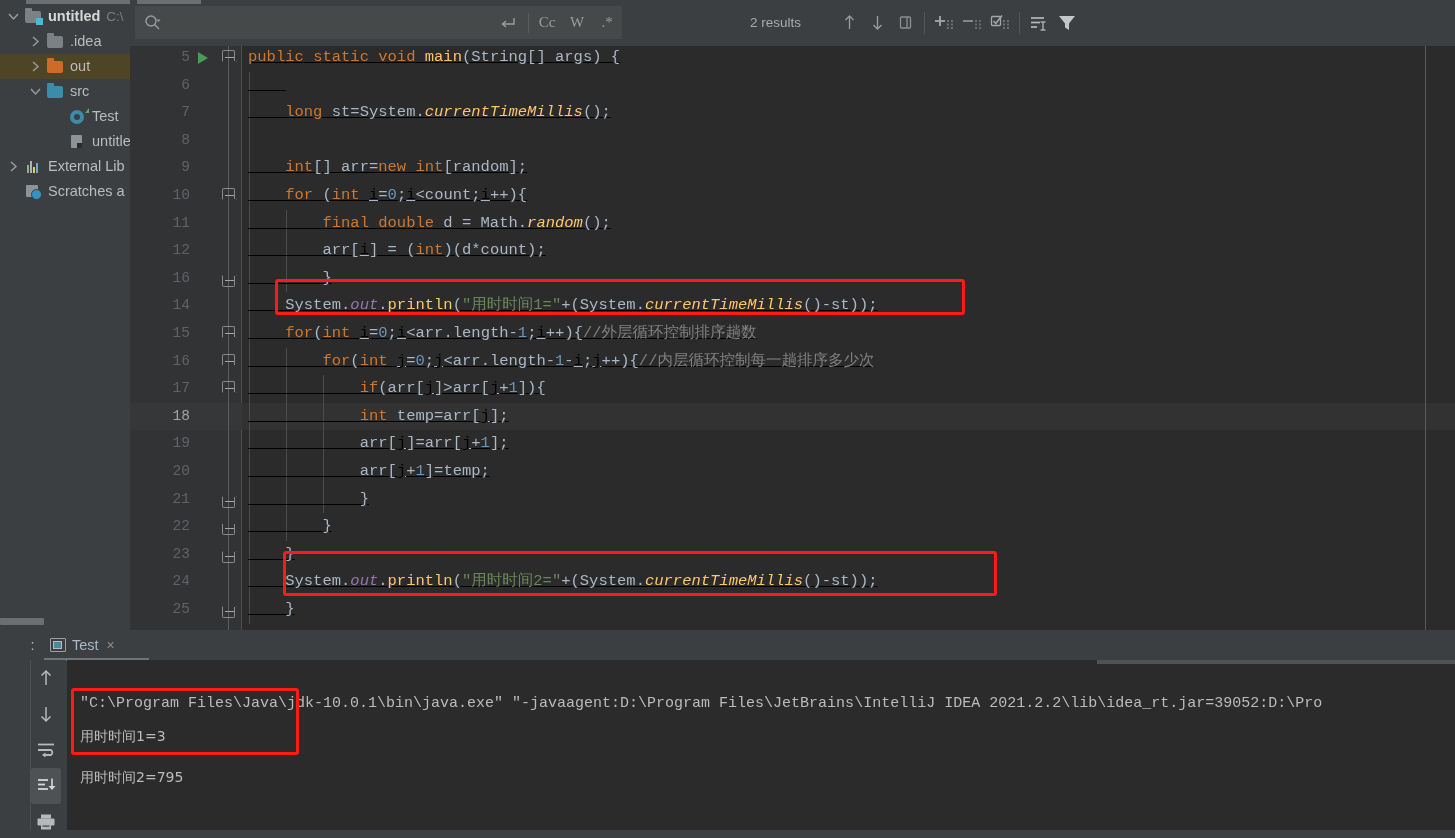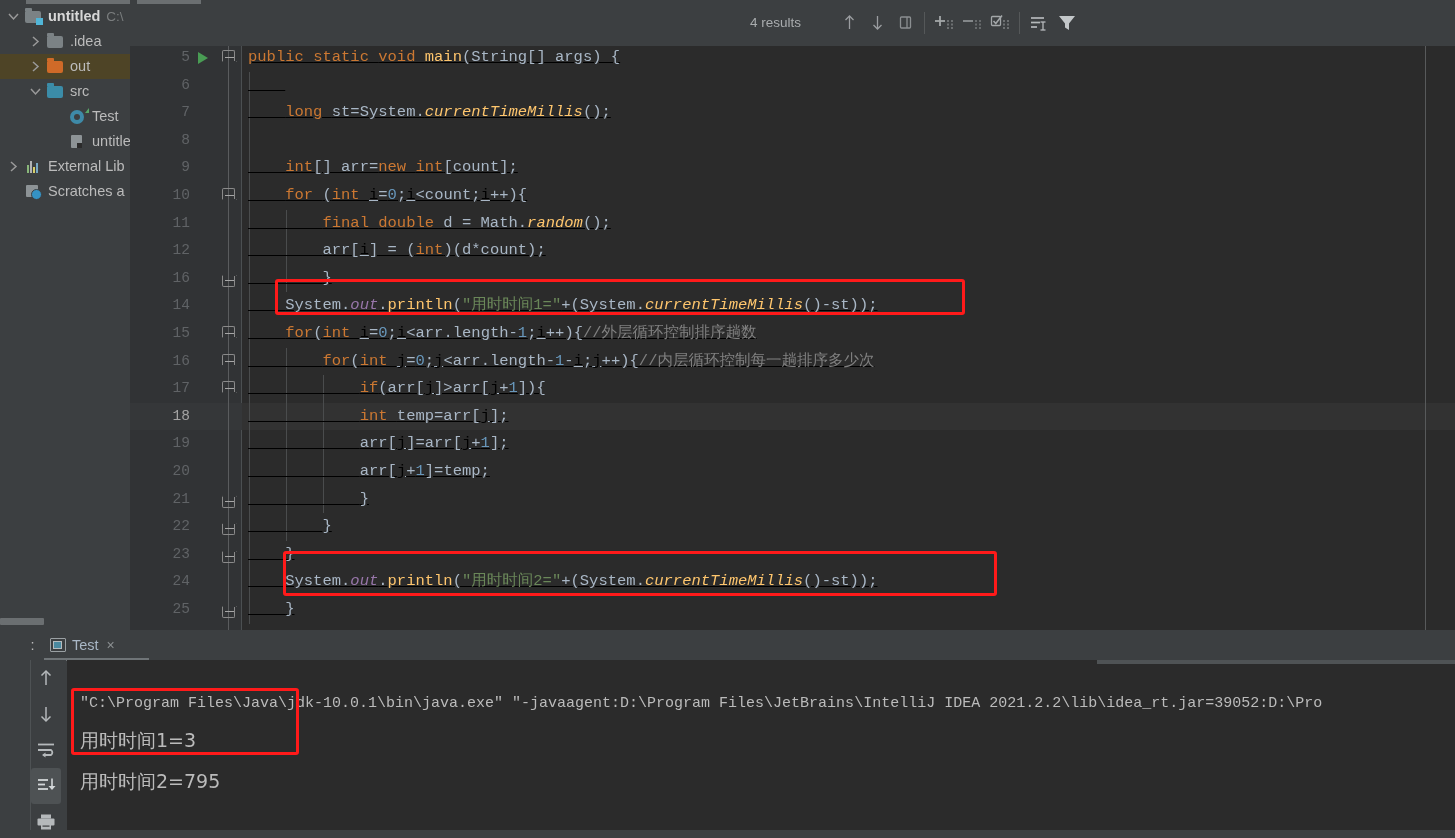--- a/index.html
+++ b/index.html
@@ -249,21 +249,21 @@
   .tb-hr { width: 22px; height: 1px; background: #4e5254; margin: 1px 4px; }
 
   .console {
     position: absolute; left: 67px; top: 30px; width: 1388px; height: 178px;
     background: #2b2b2b; overflow: hidden;
   }
   .cline {
     position: absolute; left: 13px; font-family: "Liberation Mono", monospace;
     font-size: 15px; color: #bbbbbb; white-space: pre;
   }
-  .cline.zh { font-family: "DejaVu Sans", sans-serif; font-size: 19px; }
+  .cline.zh { font-family: "DejaVu Sans", sans-serif; font-size: 14px; }
   .console-top-scroll {
     position: absolute; left: 1030px; top: 0px; width: 358px; height: 4px;
     background: #4f5355;
   }
 
   
   .statusbar {
     position: absolute; left: 0; top: 830px; width: 1455px; height: 8px;
     background: #3c3f41;
   }
@@ -371,22 +371,42 @@
           </span>
           <span class="lbl">Scratches a</span>
         </div>
       </div>
   </div>
   <div class="sb-hscroll"></div>
 
   <div class="findbar">
     <div class="findbar-top-scroll"></div>
 
-
-    <div class="results-count">4 results</div>
+    <div class="find-field">
+      <div class="find-mag">
+        <svg width="17" height="17" viewBox="0 0 17 17">
+          <circle cx="7" cy="7" r="5" fill="none" stroke="#9a9da0" stroke-width="1.4"></circle>
+          <line x1="10.8" y1="10.8" x2="15" y2="15" stroke="#9a9da0" stroke-width="1.4"></line>
+          <path d="M12.5 5.5 L16.5 5.5 L14.5 8 Z" fill="#9a9da0"></path>
+        </svg>
+      </div>
+      <input class="find-input" type="text" value="" placeholder="" style="">
+      <div class="find-multiline">
+        <svg width="18" height="16" viewBox="0 0 18 16">
+          <path d="M15 3 L15 9 L4 9" fill="none" stroke="#9a9da0" stroke-width="1.4"></path>
+          <path d="M7 6 L3.5 9 L7 12" fill="none" stroke="#9a9da0" stroke-width="1.4"></path>
+        </svg>
+      </div>
+      <div class="vsep"></div>
+      <div class="tgl">Cc</div>
+      <div class="tgl">W</div>
+      <div class="tgl">.*</div>
+    </div>
+
+    <div class="results-count">2 results</div>
 
     <div class="fb-icons">
       <div class="fb-btn">
         <svg width="15" height="17" viewBox="0 0 15 17">
           <line x1="7.5" y1="15" x2="7.5" y2="2" stroke="#9a9da0" stroke-width="1.3"></line>
           <path d="M3.5 6 L7.5 2 L11.5 6" fill="none" stroke="#9a9da0" stroke-width="1.3"></path>
         </svg>
       </div>
       <div class="fb-btn">
         <svg width="15" height="17" viewBox="0 0 15 17">
@@ -445,21 +465,21 @@
 
   <div class="editor">
     <div class="ed-gutter">
       <div class="ed-gutter-line"></div>
     </div>
     <div id="code-rows">
         <div class="row" style="top: -2px;"><span class="lnum">5</span><span class="runmark"></span><span class="guide"></span><span class="fold start"><span class="dsh"></span></span><span class="code"><span class="txt"></span><span class="kw">public </span><span class="kw">static </span><span class="kw">void </span><span class="mth">main</span><span class="txt">(String[] args) {</span></span></div>
         <div class="row" style="top: 25.6px;"><span class="lnum">6</span><span class="guide"></span><span class="indent-guide" style="left:118.5px"></span><span class="code"><span class="txt">    </span></span></div>
         <div class="row" style="top: 53.2px;"><span class="lnum">7</span><span class="guide"></span><span class="indent-guide" style="left:118.5px"></span><span class="code"><span class="txt">    </span><span class="kw">long </span><span class="txt">st=System.</span><span class="sm">currentTimeMillis</span><span class="txt">();</span></span></div>
         <div class="row" style="top: 80.8px;"><span class="lnum">8</span><span class="guide"></span><span class="indent-guide" style="left:118.5px"></span></div>
-        <div class="row" style="top: 108.4px;"><span class="lnum">9</span><span class="guide"></span><span class="indent-guide" style="left:118.5px"></span><span class="code"><span class="txt">    </span><span class="kw">int</span><span class="txt">[] arr=</span><span class="kw">new </span><span class="kw">int</span><span class="txt">[count];</span></span></div>
+        <div class="row" style="top: 108.4px;"><span class="lnum">9</span><span class="guide"></span><span class="indent-guide" style="left:118.5px"></span><span class="code"><span class="txt">    </span><span class="kw">int</span><span class="txt">[] arr=</span><span class="kw">new </span><span class="kw">int</span><span class="txt">[random];</span></span></div>
         <div class="row" style="top: 136px;"><span class="lnum">10</span><span class="guide"></span><span class="fold start"><span class="dsh"></span></span><span class="indent-guide" style="left:118.5px"></span><span class="code"><span class="txt">    </span><span class="kw">for </span><span class="txt">(</span><span class="kw">int </span><span class="u">i</span><span class="txt">=</span><span class="num">0</span><span class="txt">;</span><span class="u">i</span><span class="txt">&lt;count;</span><span class="u">i</span><span class="txt">++){</span></span></div>
         <div class="row" style="top: 163.6px;"><span class="lnum">11</span><span class="guide"></span><span class="indent-guide" style="left:118.5px"></span><span class="indent-guide" style="left:155.82px"></span><span class="code"><span class="txt">        </span><span class="kw">final </span><span class="kw">double </span><span class="txt">d = Math.</span><span class="sm">random</span><span class="txt">();</span></span></div>
         <div class="row" style="top: 191.2px;"><span class="lnum">12</span><span class="guide"></span><span class="indent-guide" style="left:118.5px"></span><span class="indent-guide" style="left:155.82px"></span><span class="code"><span class="txt">        </span><span class="txt">arr[</span><span class="u">i</span><span class="txt">] = (</span><span class="kw">int</span><span class="txt">)(d*count);</span></span></div>
         <div class="row" style="top: 218.8px;"><span class="lnum">16</span><span class="guide"></span><span class="fold end"><span class="dsh"></span></span><span class="indent-guide" style="left:118.5px"></span><span class="indent-guide" style="left:155.82px"></span><span class="code"><span class="txt">        </span><span class="txt">}</span></span></div>
         <div class="row" style="top: 246.4px;"><span class="lnum">14</span><span class="guide"></span><span class="indent-guide" style="left:118.5px"></span><span class="code"><span class="txt">    </span><span class="txt">System.</span><span class="sfld">out</span><span class="txt">.</span><span class="mth">println</span><span class="txt">(</span><span class="str">"用时时间1="</span><span class="txt">+(System.</span><span class="sm">currentTimeMillis</span><span class="txt">()-st));</span></span></div>
         <div class="row" style="top: 274px;"><span class="lnum">15</span><span class="guide"></span><span class="fold start"><span class="dsh"></span></span><span class="indent-guide" style="left:118.5px"></span><span class="code"><span class="txt">    </span><span class="kw">for</span><span class="txt">(</span><span class="kw">int </span><span class="u">i</span><span class="txt">=</span><span class="num">0</span><span class="txt">;</span><span class="u">i</span><span class="txt">&lt;arr.</span><span class="txt">length-</span><span class="num">1</span><span class="txt">;</span><span class="u">i</span><span class="txt">++){</span><span class="cmt">//外层循环控制排序趟数</span></span></div>
         <div class="row" style="top: 301.6px;"><span class="lnum">16</span><span class="guide"></span><span class="fold start"><span class="dsh"></span></span><span class="indent-guide" style="left:118.5px"></span><span class="indent-guide" style="left:155.82px"></span><span class="code"><span class="txt">        </span><span class="kw">for</span><span class="txt">(</span><span class="kw">int </span><span class="u">j</span><span class="txt">=</span><span class="num">0</span><span class="txt">;</span><span class="u">j</span><span class="txt">&lt;arr.length-</span><span class="num">1</span><span class="txt">-</span><span class="u">i</span><span class="txt">;</span><span class="u">j</span><span class="txt">++){</span><span class="cmt">//内层循环控制每一趟排序多少次</span></span></div>
         <div class="row" style="top: 329.2px;"><span class="lnum">17</span><span class="guide"></span><span class="fold start"><span class="dsh"></span></span><span class="indent-guide" style="left:118.5px"></span><span class="indent-guide" style="left:155.82px"></span><span class="indent-guide" style="left:193.14px"></span><span class="code"><span class="txt">            </span><span class="kw">if</span><span class="txt">(arr[</span><span class="u">j</span><span class="txt">]&gt;arr[</span><span class="u">j</span><span class="txt">+</span><span class="num">1</span><span class="txt">]){</span></span></div>
         <div class="row cur" style="top: 356.8px;"><div class="gut-bg"></div><div class="cur-bg"></div><span class="lnum">18</span><span class="guide"></span><span class="indent-guide" style="left:118.5px"></span><span class="indent-guide" style="left:155.82px"></span><span class="indent-guide" style="left:193.14px"></span><span class="code"><span class="txt">            </span><span class="kw">int </span><span class="txt">temp=arr[</span><span class="u">j</span><span class="txt">];</span></span></div>
         <div class="row" style="top: 384.4px;"><span class="lnum">19</span><span class="guide"></span><span class="indent-guide" style="left:118.5px"></span><span class="indent-guide" style="left:155.82px"></span><span class="indent-guide" style="left:193.14px"></span><span class="code"><span class="txt">            </span><span class="txt">arr[</span><span class="u">j</span><span class="txt">]=arr[</span><span class="u">j</span><span class="txt">+</span><span class="num">1</span><span class="txt">];</span></span></div>

